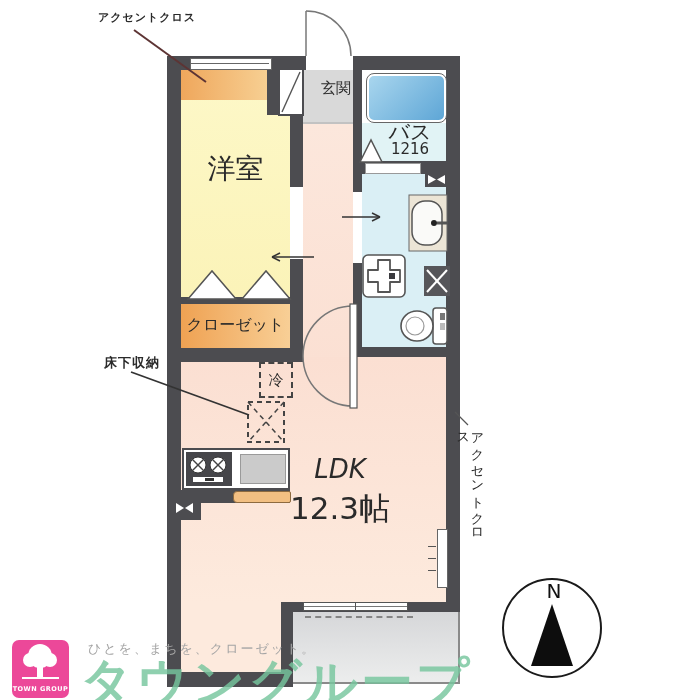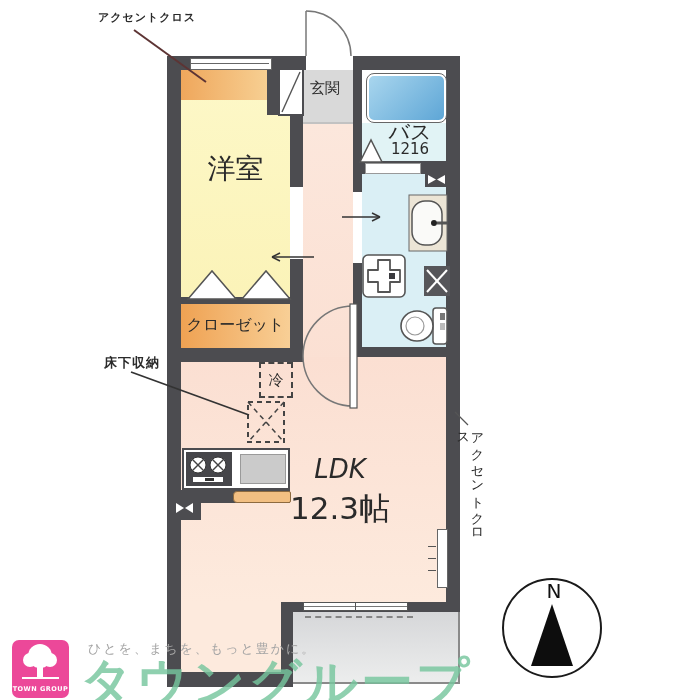--- a/index.html
+++ b/index.html
@@ -171,21 +171,21 @@
   <svg class="abs" style="left:246px;top:400px;" width="40" height="44" viewBox="0 0 40 44">
     <rect x="2" y="2" width="36" height="40" fill="none" stroke="#444" stroke-width="2" stroke-dasharray="5,4"></rect>
     <line x1="2" y1="2" x2="38" y2="42" stroke="#444" stroke-width="1.5" stroke-dasharray="5,4"></line>
     <line x1="38" y1="2" x2="2" y2="42" stroke="#444" stroke-width="1.5" stroke-dasharray="5,4"></line>
   </svg>
 
   <div class="lbl ctr" style="left:181px;top:153px;width:109px;height:32px;font-size:28px;">洋室</div>
 
   <div class="lbl ctr" style="left:181px;top:314px;width:109px;height:22px;font-size:16px;">クローゼット</div>
 
-  <div class="lbl ctr" style="left:300px;top:78px;width:50px;height:20px;font-size:15px;">玄関</div>
+  <div class="lbl ctr" style="left:311px;top:78px;width:50px;height:20px;font-size:15px;">玄関</div>
 
   <div class="lbl ctr" style="left:374px;top:125px;width:72px;height:16px;font-size:21px;">バス</div>
   <div class="lbl ctr" style="left:374px;top:141px;width:72px;height:16px;font-size:15px;">1216</div>
 
   <div class="lbl ctr" style="left:275px;top:452px;width:130px;height:34px;font-size:26px;font-style:italic;">LDK</div>
   <div class="lbl ctr" style="left:258px;top:490px;width:164px;height:36px;font-size:31px;">12.3帖</div>
 
   <div class="lbl bold" style="left:98px;top:12px;font-size:11px;letter-spacing:1px;">アクセントクロス</div>
   <svg class="abs" style="left:130px;top:28px;" width="80" height="58" viewBox="0 0 80 58">
     <line x1="4" y1="2" x2="76" y2="54" stroke="#5d3434" stroke-width="2"></line>
@@ -211,17 +211,17 @@
     <svg width="57" height="44" viewBox="0 0 57 44">
       <circle cx="28" cy="16" r="12" fill="#ffffff"></circle>
       <circle cx="18" cy="20" r="7" fill="#ffffff"></circle>
       <circle cx="38" cy="20" r="7" fill="#ffffff"></circle>
       <rect x="25" y="24" width="6" height="13" fill="#ffffff"></rect>
       <line x1="10" y1="38" x2="47" y2="38" stroke="#ffffff" stroke-width="2"></line>
     </svg>
     <div class="lbl ctr" style="left:0;top:44px;width:57px;height:12px;font-size:6.5px;color:#fff;font-weight:bold;letter-spacing:0.5px;">TOWN GROUP</div>
   </div>
 
-  <div class="lbl" style="left:88px;top:642px;font-size:13px;color:#a5a5a5;letter-spacing:2px;z-index:60;">ひとを、まちを、もっと豊かに。</div>
+  <div class="lbl" style="left:88px;top:642px;font-size:13px;color:#a5a5a5;letter-spacing:2px;z-index:60;">ひとを、まちを、クローゼット。</div>
 
   <div class="lbl bold" style="left:80px;top:654px;font-size:52px;color:rgba(118,198,158,0.82);letter-spacing:3px;z-index:60;">タウングループ</div>
 
 </div>
 
 </body></html>

